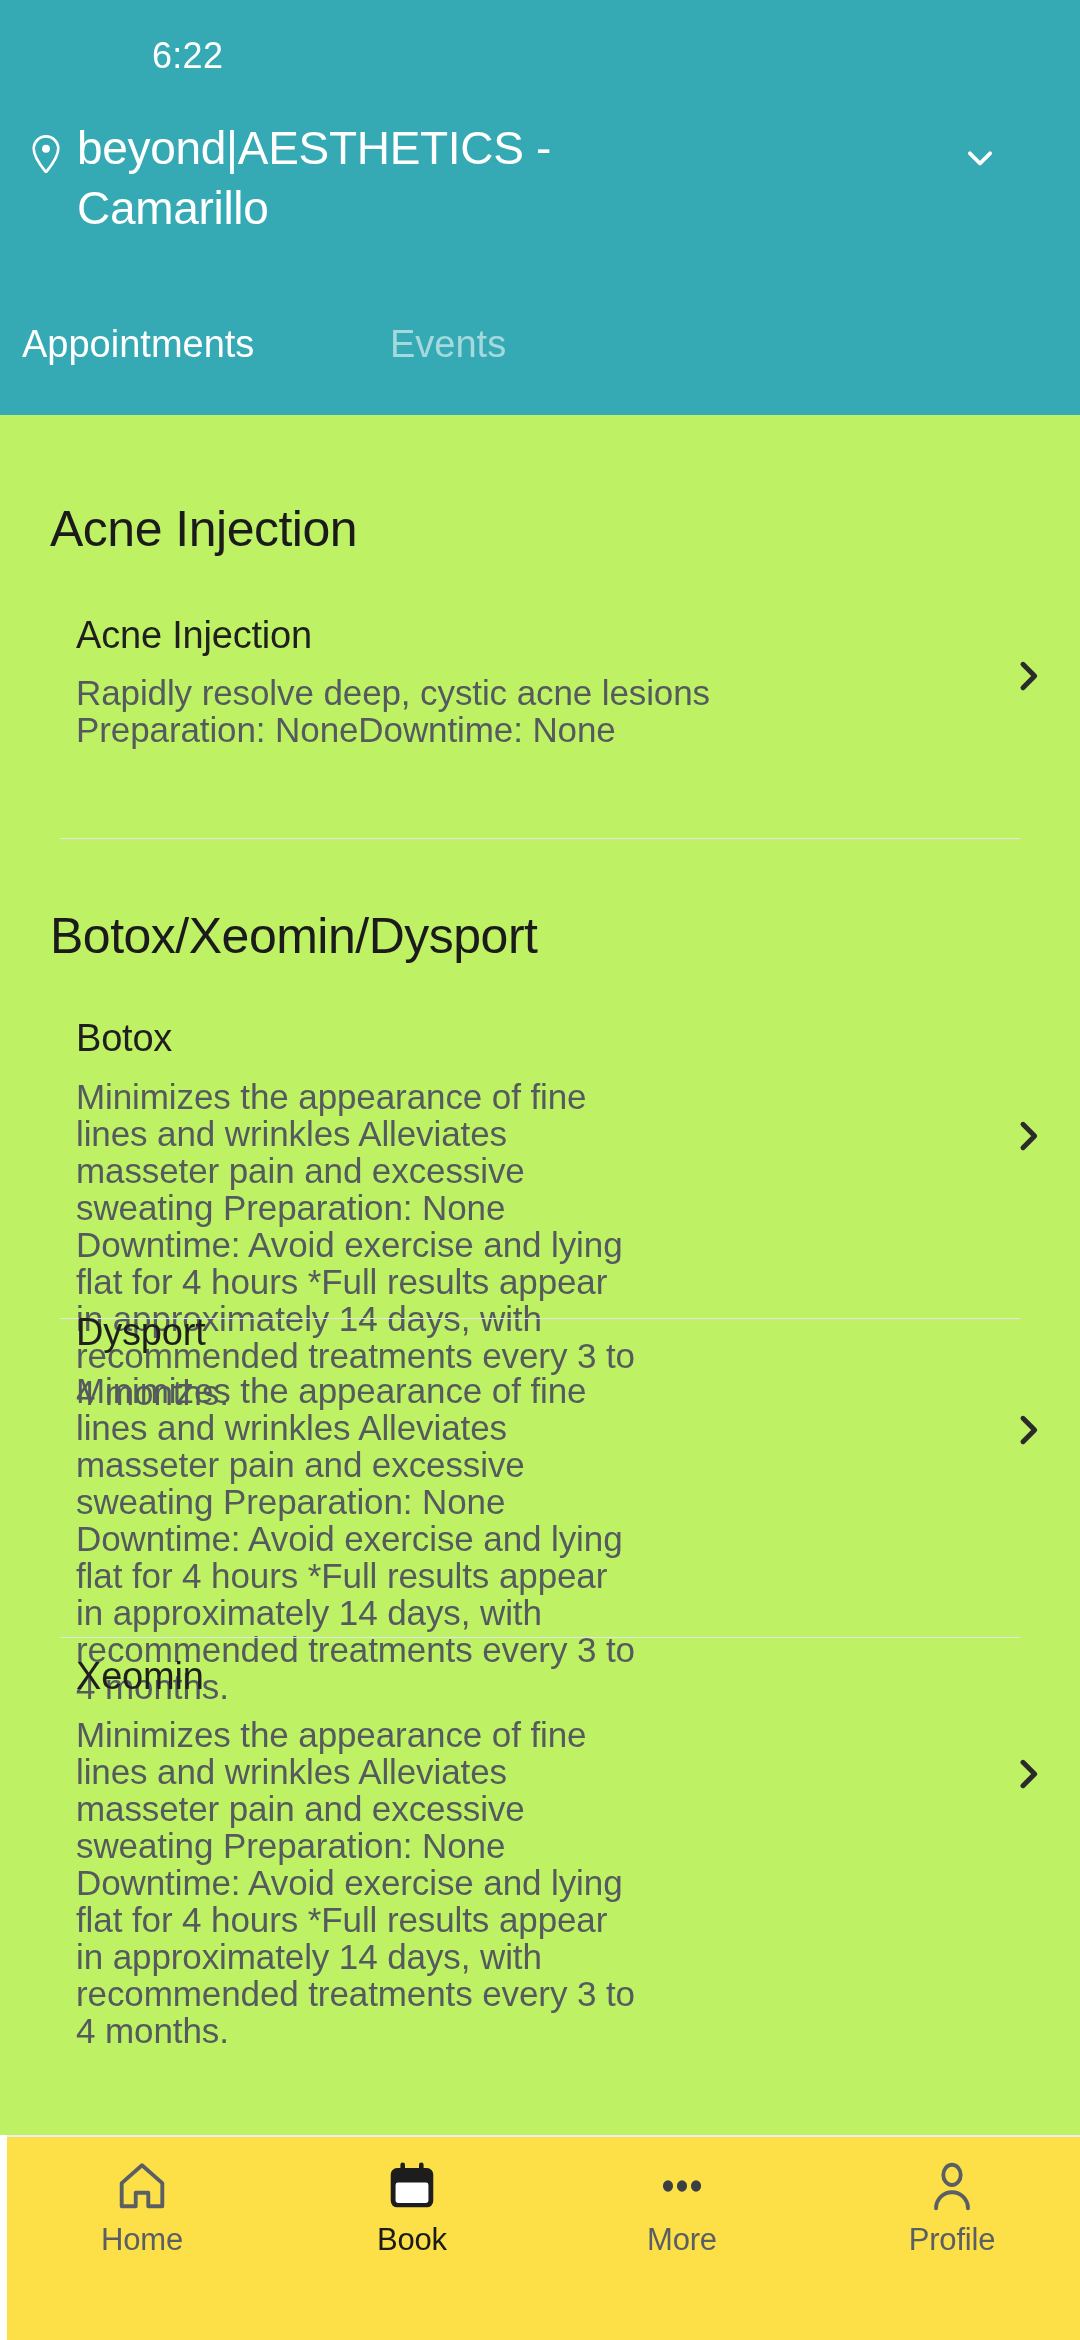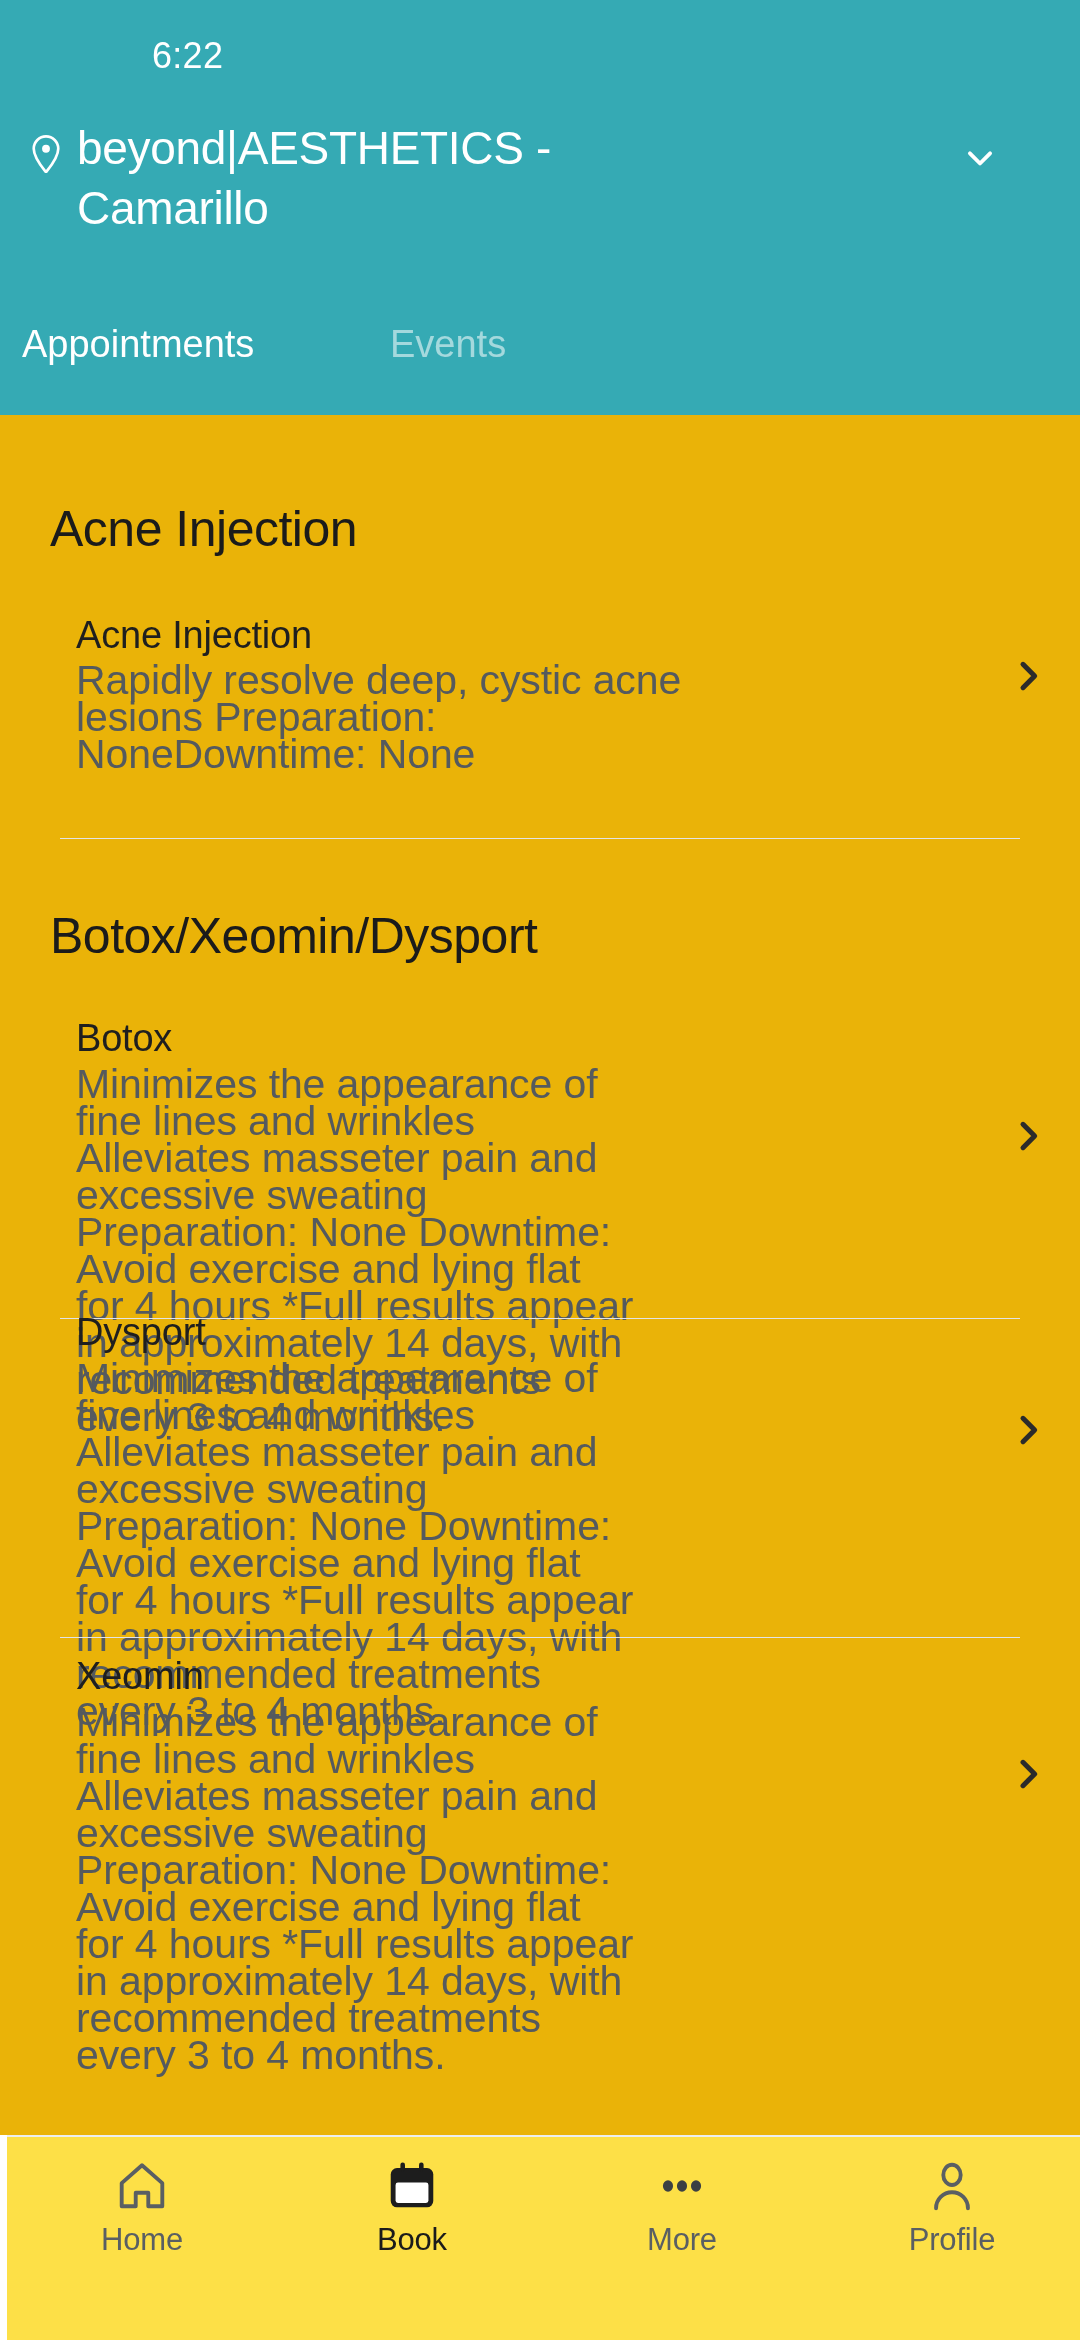--- a/index.html
+++ b/index.html
@@ -94,21 +94,21 @@
   .tab.inactive { left: 390px; color: rgba(255,255,255,0.55); }
 
   
   .content {
     position: absolute;
     top: 415px;
     left: 0;
     width: 1080px;
     height: 1720px;
     overflow: hidden;
-    background: #eab308;
+    background: #bef264;
   }
   .section-title {
     font-size: 50px;
     line-height: 62px;
     color: #1b1b1b;
     font-weight: 400;
     margin: 0;
     padding: 0;
     letter-spacing: -0.5px;
   }
@@ -117,25 +117,26 @@
     box-sizing: border-box;
   }
   .row-title {
     font-size: 38px;
     line-height: 50px;
     color: #1f1f1f;
     font-weight: 400;
     letter-spacing: -0.2px;
   }
   .row-desc {
-    font-size: 41px;
+    font-size: 35px;
     line-height: 37px;
     color: #555a5e;
     width: 560px;
     letter-spacing: -0.1px;
+    margin-top: 12px;
   }
   .chev-right {
     position: absolute;
     width: 40px;
     height: 40px;
   }
   .chev-right svg { display:block; width:40px; height:40px; }
   .divider {
     position: absolute;
     left: 60px;

